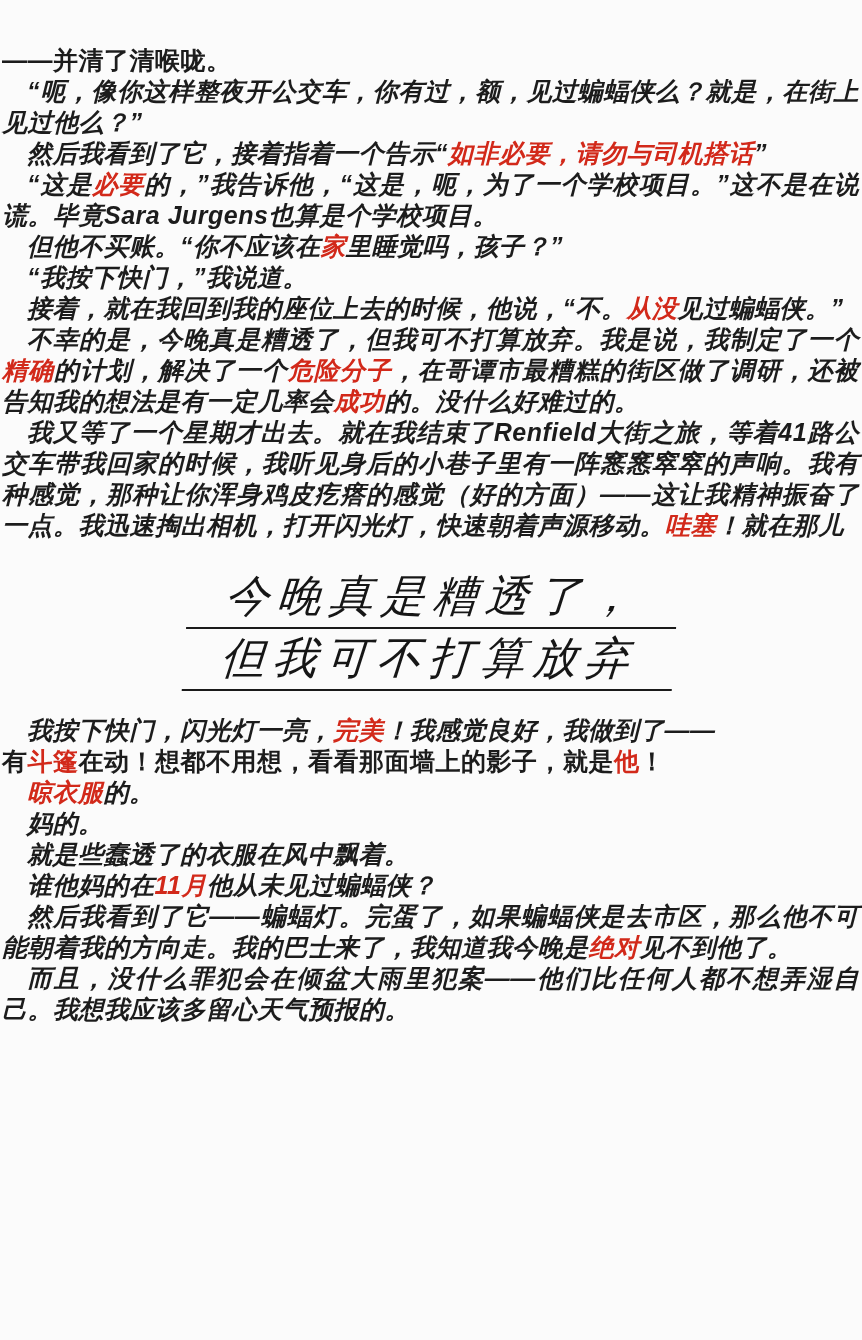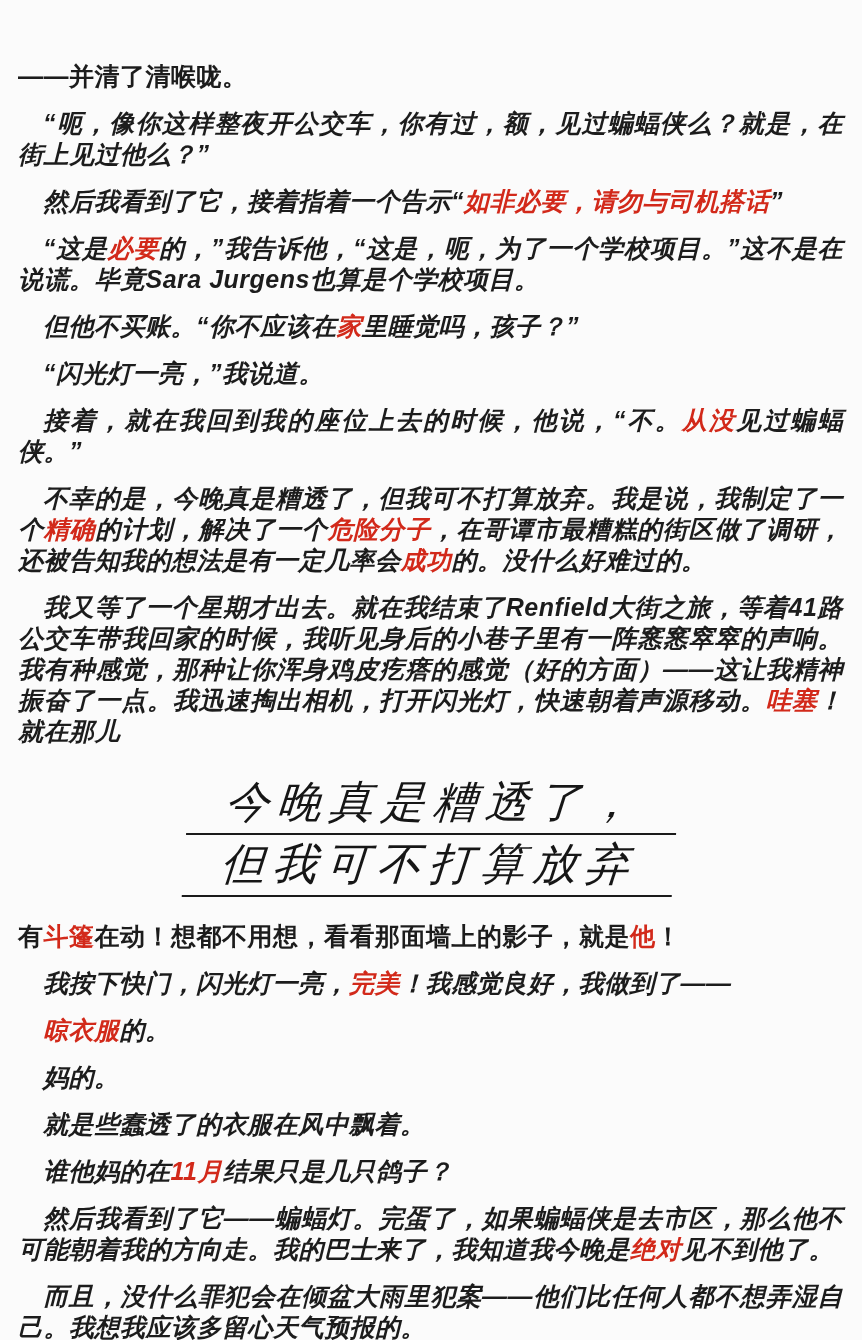--- a/index.html
+++ b/index.html
@@ -15,21 +15,21 @@
   }
   .page{
     padding:45px 3px 0 2px;
     font-size:25px;
     line-height:31px;
     font-weight:600;
     color:var(--ink);
     letter-spacing:0.5px;
   }
   .para{
-    margin:16px;
+    margin:0;
     text-align:justify;
   }
   .para.indent{ text-indent:25px;font-style:italic; }
   .hl{ color:var(--hl); }
   .handwriting{
     margin:26px auto 24px;
     width:-moz-max-content;
     width:max-content;
     min-width:490px;
     text-align:center;
@@ -52,35 +52,35 @@
 <body>
 
 <main class="page">
 
   <section>
       <p class="para"><span>——并清了清喉咙。</span></p>
       <p class="para indent"><span>“呃，像你这样整夜开公交车，你有过，额，见过蝙蝠侠么？就是，在街上见过他么？”</span></p>
       <p class="para indent"><span>然后我看到了它，接着指着一个告示“</span><span class="hl">如非必要，请勿与司机搭话</span><span>”</span></p>
       <p class="para indent"><span>“这是</span><span class="hl">必要</span><span>的，”我告诉他，“这是，呃，为了一个学校项目。”这不是在说谎。毕竟Sara Jurgens也算是个学校项目。</span></p>
       <p class="para indent"><span>但他不买账。“你不应该在</span><span class="hl">家</span><span>里睡觉吗，孩子？”</span></p>
-      <p class="para indent"><span>“闪光灯一亮，”我说道。</span></p>
+      <p class="para indent"><span>“我按下快门，”我说道。</span></p>
       <p class="para indent"><span>接着，就在我回到我的座位上去的时候，他说，“不。</span><span class="hl">从没</span><span>见过蝙蝠侠。”</span></p>
       <p class="para indent"><span>不幸的是，今晚真是糟透了，但我可不打算放弃。我是说，我制定了一个</span><span class="hl">精确</span><span>的计划，解决了一个</span><span class="hl">危险分子</span><span>，在哥谭市最糟糕的街区做了调研，还被告知我的想法是有一定几率会</span><span class="hl">成功</span><span>的。没什么好难过的。</span></p>
       <p class="para indent"><span>我又等了一个星期才出去。就在我结束了Renfield大街之旅，等着41路公交车带我回家的时候，我听见身后的小巷子里有一阵窸窸窣窣的声响。我有种感觉，那种让你浑身鸡皮疙瘩的感觉（好的方面）——这让我精神振奋了一点。我迅速掏出相机，打开闪光灯，快速朝着声源移动。</span><span class="hl">哇塞</span><span>！就在那儿</span></p>
     </section>
 
   <figure class="handwriting" style="margin-left:auto;margin-right:auto;">
     <span class="hand-line">今晚真是糟透了，</span>
     <span class="hand-line">但我可不打算放弃</span>
   </figure>
 
   <section>
+      <p class="para indent"><span>我按下快门，闪光灯一亮，</span><span class="hl">完美</span><span>！我感觉良好，我做到了——</span></p>
       <p class="para"><span>有</span><span class="hl">斗篷</span><span>在动！想都不用想，看看那面墙上的影子，就是</span><span class="hl">他</span><span>！</span></p>
-      <p class="para indent"><span>我按下快门，闪光灯一亮，</span><span class="hl">完美</span><span>！我感觉良好，我做到了——</span></p>
       <p class="para indent"><span class="hl">晾衣服</span><span>的。</span></p>
       <p class="para indent"><span>妈的。</span></p>
       <p class="para indent"><span>就是些蠢透了的衣服在风中飘着。</span></p>
-      <p class="para indent"><span>谁他妈的在</span><span class="hl">11月</span><span>结果只是几只鸽子？</span></p>
+      <p class="para indent"><span>谁他妈的在</span><span class="hl">11月</span><span>他从未见过蝙蝠侠？</span></p>
       <p class="para indent"><span>然后我看到了它——蝙蝠灯。完蛋了，如果蝙蝠侠是去市区，那么他不可能朝着我的方向走。我的巴士来了，我知道我今晚是</span><span class="hl">绝对</span><span>见不到他了。</span></p>
       <p class="para indent"><span>而且，没什么罪犯会在倾盆大雨里犯案——他们比任何人都不想弄湿自己。我想我应该多留心天气预报的。</span></p>
     </section>
 
 </main>
 
 </body></html>

